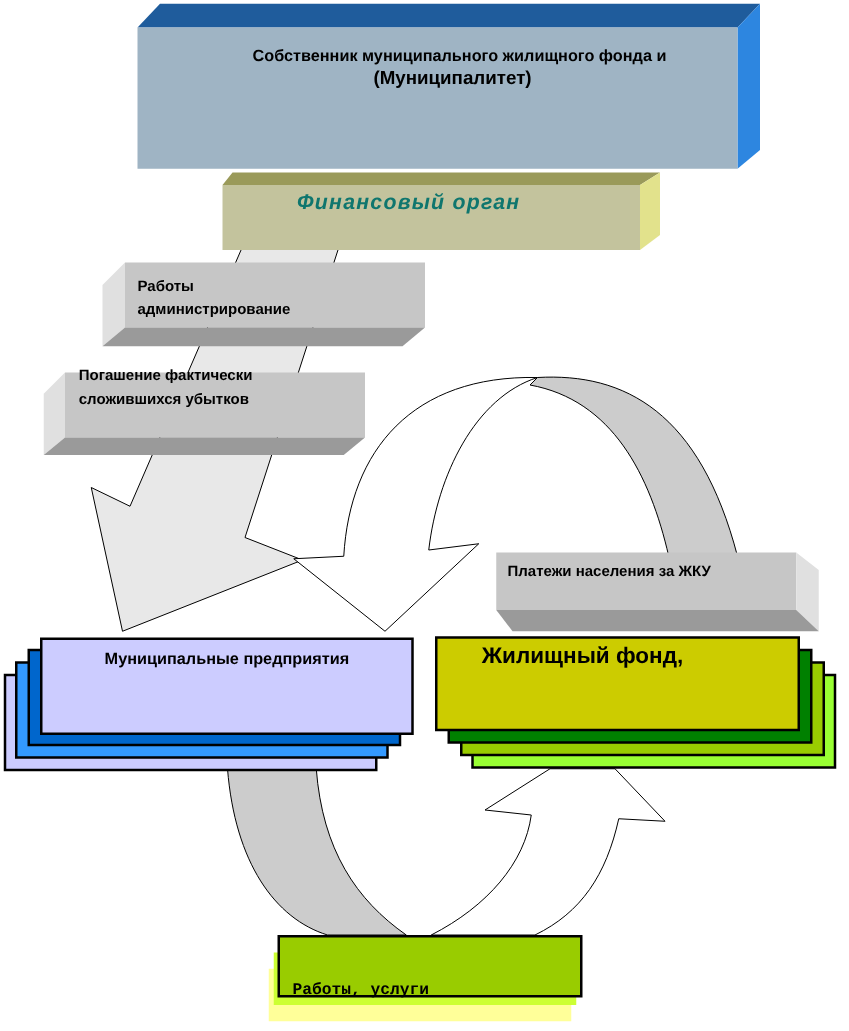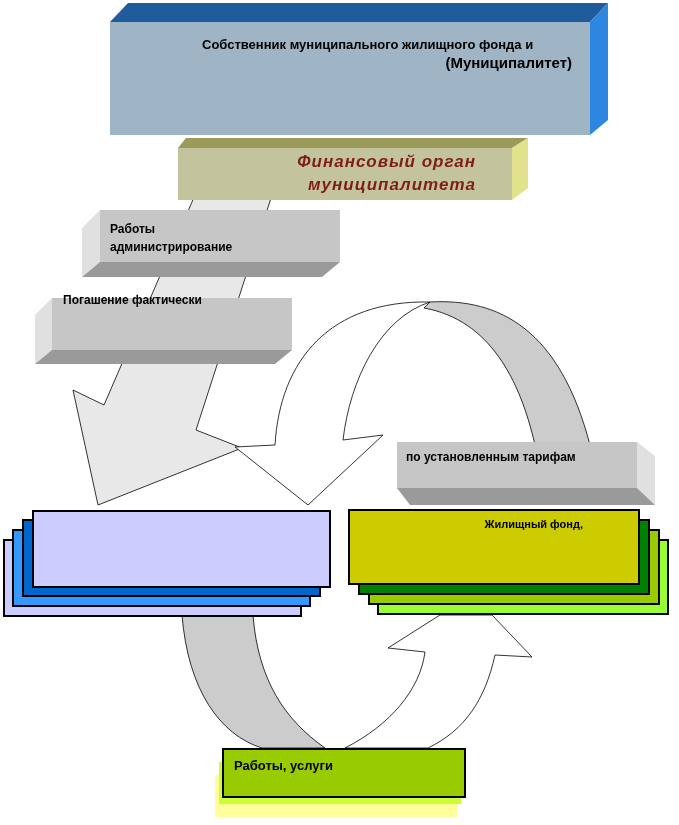--- a/index.html
+++ b/index.html
@@ -1,20 +1,20 @@
 <!DOCTYPE html>
 <html><head>
   <meta charset="utf-8">
   <style>
     html, body { margin:0; padding:0; background:#ffffff; }
     body { width:679px; height:825px; position:relative; overflow:hidden;
            font-family:"Liberation Sans", sans-serif; }
     svg.bg { position:absolute; left:0; top:0; }
     .txt { position:absolute; font-weight:bold; color:#000; font-size:13px; line-height:17px; }
-    .center { text-align:right; }
+    .center { text-align:center; }
   </style>
 </head>
 <body>
 
 <svg class="bg" width="679" height="825" viewBox="0 0 679 825">
 
   <polygon points="195,195 272,195 196,430 242,448 98,505 73,390 104,405" fill="#e8e8e8" stroke="#000" stroke-width="0.8"></polygon>
 
   <path d="M 430,302 C 330,300 280,360 275,445 L 235,447 L 308,505 L 383,435 L 343,440 C 350,380 380,318 430,302 Z" fill="#ffffff" stroke="#000" stroke-width="0.8"></path>
   <path d="M 430,302 C 500,298 560,330 590,445 L 535,445 C 520,380 490,320 424,308 Z" fill="#cccccc" stroke="#000" stroke-width="0.8"></path>
@@ -72,40 +72,41 @@
     <rect x="219" y="762" width="242" height="42" fill="#ccff33"></rect>
     <rect x="223" y="749" width="242" height="48" fill="#99cc00" stroke="#000" stroke-width="2"></rect>
   </g>
 </svg>
 
 <div class="txt" style="left:116px; top:36px; width:470px;margin-left:36px;">
   <div style="padding-left:50px;">Собственник муниципального жилищного фонда и</div>
   <div class="center" style="font-size:15px; line-height:20px; padding-right:50px;">(Муниципалитет)</div>
 </div>
 
-<div class="txt center" style="left:178px; top:150px; width:298px; color:#7f1d1d; font-style:italic; font-size:17px; line-height:23px; letter-spacing:1px;">
+<div class="txt center" style="left:178px; top:150px; width:298px; color:#0f766e; font-style:italic; font-size:17px; line-height:23px; letter-spacing:1px;">
   <div>Финансовый орган</div>
-  <div>муниципалитета</div>
 </div>
 
 <div class="txt" style="left:110px; top:220px; width:225px; font-size:12px; line-height:18px;">
   <div>Работы</div>
   <div>администрирование</div>
 </div>
 
 <div class="txt" style="left:63px; top:291px; width:225px; font-size:12px; line-height:19px;">
   <div>Погашение фактически</div>
+  <div>сложившихся убытков</div>
 </div>
 
 <div class="txt" style="left:406px; top:447px; width:232px; font-size:12px; line-height:20px;">
-  <div>по установленным тарифам</div>
+  <div>Платежи населения за ЖКУ</div>
 </div>
 
 <div class="txt center" style="left:33px; top:518px; width:297px; font-size:13px; line-height:18px;">
+  <div>Муниципальные предприятия</div>
 </div>
 
-<div class="txt center" style="left:349px; top:515px; width:234px; font-size:11px; line-height:18px;">
+<div class="txt center" style="left:349px; top:515px; width:234px; font-size:18px; line-height:18px;">
   <div>Жилищный фонд,</div>
 </div>
 
-<div class="txt" style="left:234px; top:757px; width:225px; font-size:13px;">
+<div class="txt" style="left:234px; top:783px; width:225px; font-size:13px;font-family:Liberation Mono, monospace;">
   <div>Работы, услуги</div>
 </div>
 
 </body></html>

